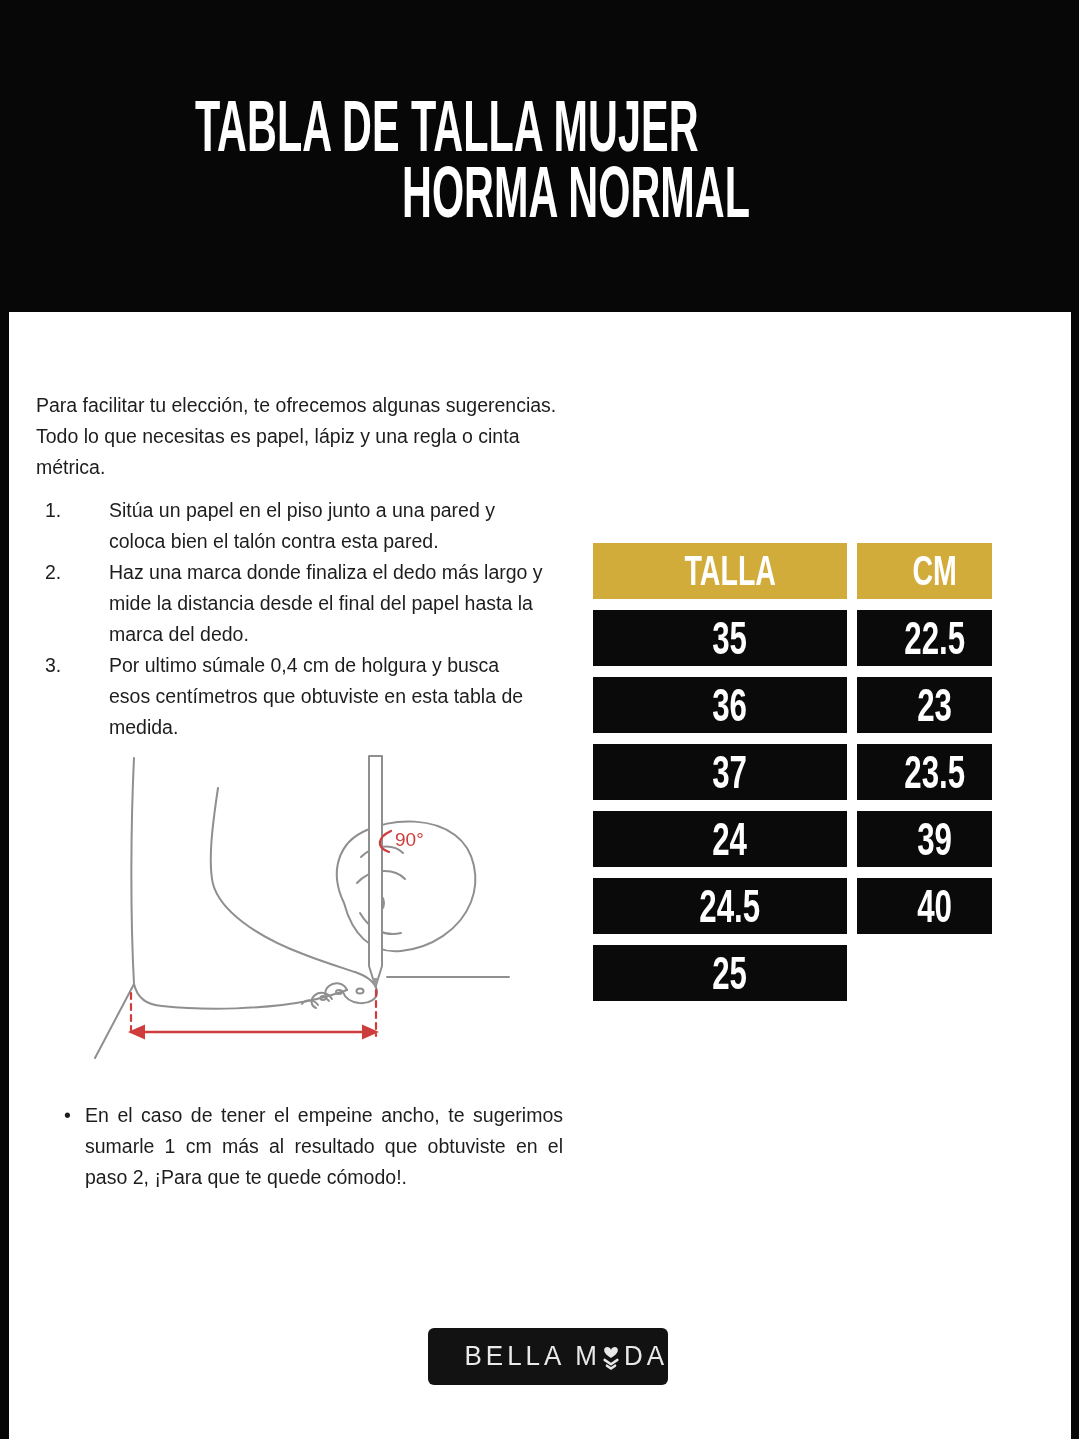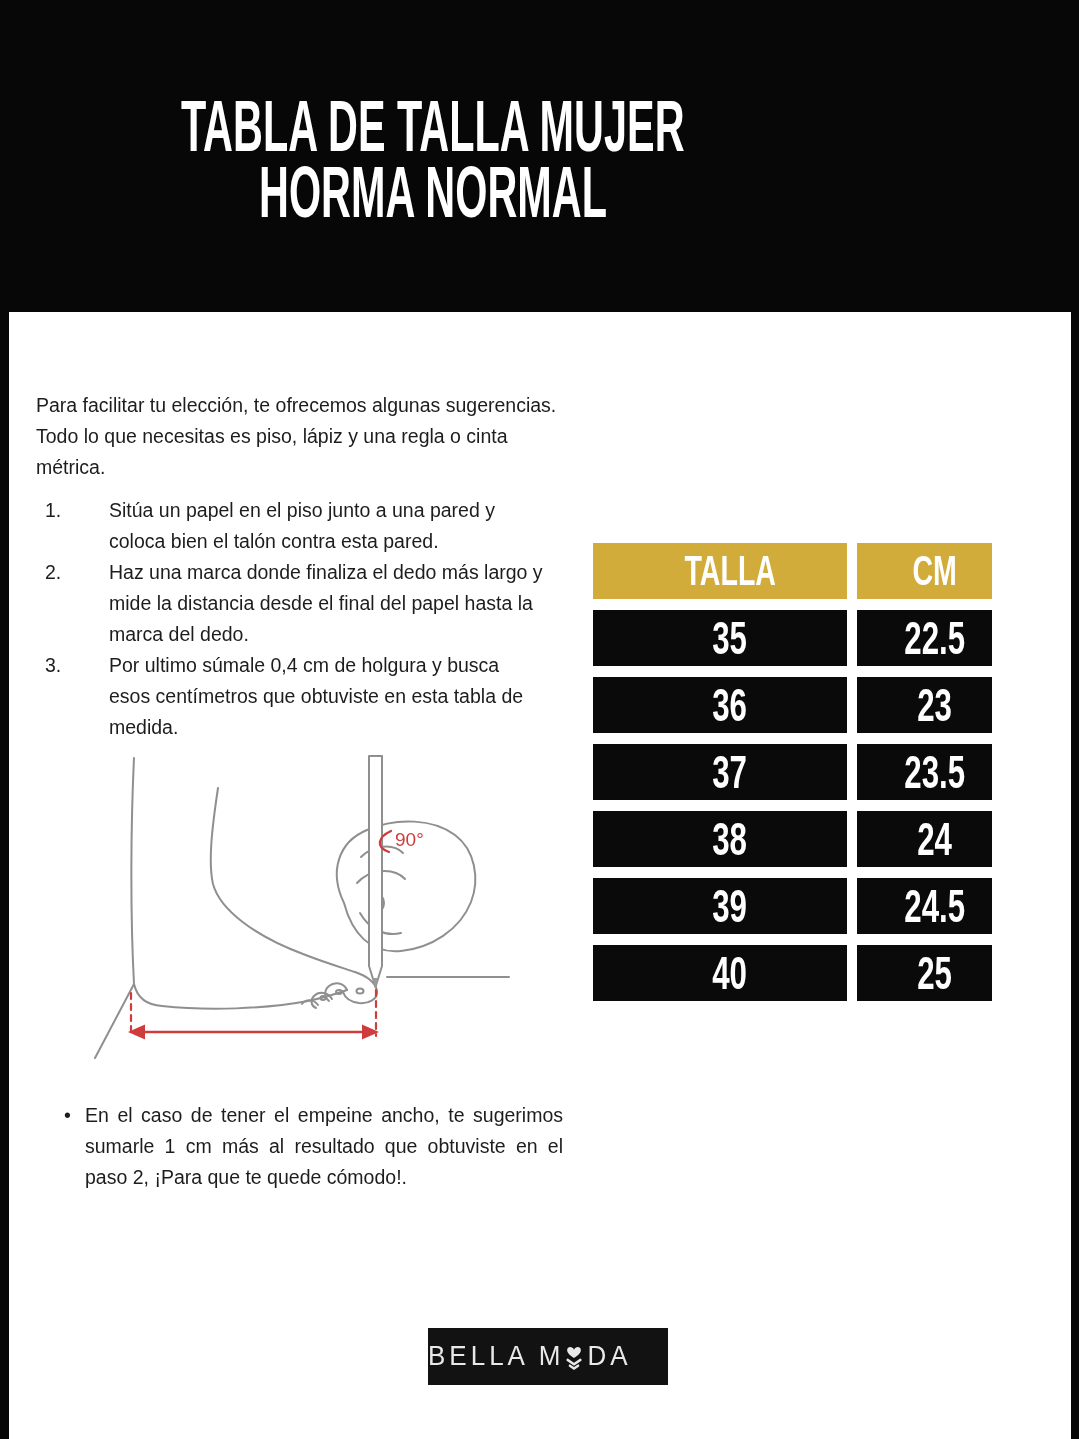--- a/index.html
+++ b/index.html
@@ -5,21 +5,21 @@
   * { margin:0; padding:0; box-sizing:border-box; }
   html,body { background:#070707; }
   #page {
     position:relative; width:1079px; height:1439px; overflow:hidden;
     background:#070707; font-family:"Liberation Sans", sans-serif;
   }
 
   
   .hdr {
     position:absolute; left:0; top:0; width:866px; height:312px;
-    background:#070707; color:#ffffff; text-align:center;
+    background:#070707; color:#ffffff; text-align:right;
   }
   .hdr-inner { position:absolute; top:94px; left:0; right:0; }
   .title-line { height:66px; line-height:66px; }
   .title-line > span {
     display:inline-block; font-weight:700; font-size:69px;
     letter-spacing:0px; white-space:nowrap;
     transform:scale(0.60,1.04); transform-origin:50% 50%;
   }
 
   
@@ -63,22 +63,22 @@
   .note {
     position:absolute; left:46px; top:788px; width:508px;
     font-size:19.5px; line-height:31px; display:flex;
   }
   .note-marker { flex:0 0 30px; padding-left:9px; }
   .note-text { flex:1; text-align:justify; }
 
   
   .logo {
     position:absolute; left:419px; top:1016px; width:240px; height:57px;
-    background:#121212; border-radius:0;
-    display:flex; align-items:center; justify-content:flex-start;
+    background:#121212; border-radius:6px;
+    display:flex; align-items:center; justify-content:flex-end;
   }
   .logo-text {
     color:#e9e9e9; font-size:26px; letter-spacing:4px; font-weight:400;
     display:flex; align-items:center; transform:scaleY(1.05);
   }
   .heart-o { margin:0 2px 0 -1px; display:inline-block; }
 </style>
 </head>
 <body>
 
@@ -90,21 +90,21 @@
         <span>TABLA DE TALLA MUJER</span>
       </div>
       <div class="title-line">
         <span>HORMA NORMAL</span>
       </div>
     </div>
   </div>
 
   <div class="panel">
 
-    <p class="intro">Para facilitar tu elección, te ofrecemos algunas sugerencias. Todo lo que necesitas es piso, lápiz y una regla o cinta métrica.</p>
+    <p class="intro">Para facilitar tu elección, te ofrecemos algunas sugerencias. Todo lo que necesitas es papel, lápiz y una regla o cinta métrica.</p>
 
     <div class="steps">
       <div class="step">
         <span class="step-marker">1.</span>
         <span class="step-text">Sitúa un papel en el piso junto a una pared y coloca bien el talón contra esta pared.</span>
       </div>
       <div class="step">
         <span class="step-marker">2.</span>
         <span class="step-text">Haz una marca donde finaliza el dedo más largo y mide la distancia desde el final del papel hasta la marca del dedo.</span>
       </div>
@@ -136,23 +136,20 @@
           <span>23</span>
         </div>
 
       <div class="cell dark">
           <span>37</span>
         </div>
       <div class="cell dark">
           <span>23.5</span>
         </div>
 
-      <div class="cell dark">
-          <span>38</span>
-        </div>
       <div class="cell dark">
           <span>24</span>
         </div>
 
       <div class="cell dark">
           <span>39</span>
         </div>
       <div class="cell dark">
           <span>24.5</span>
         </div>

